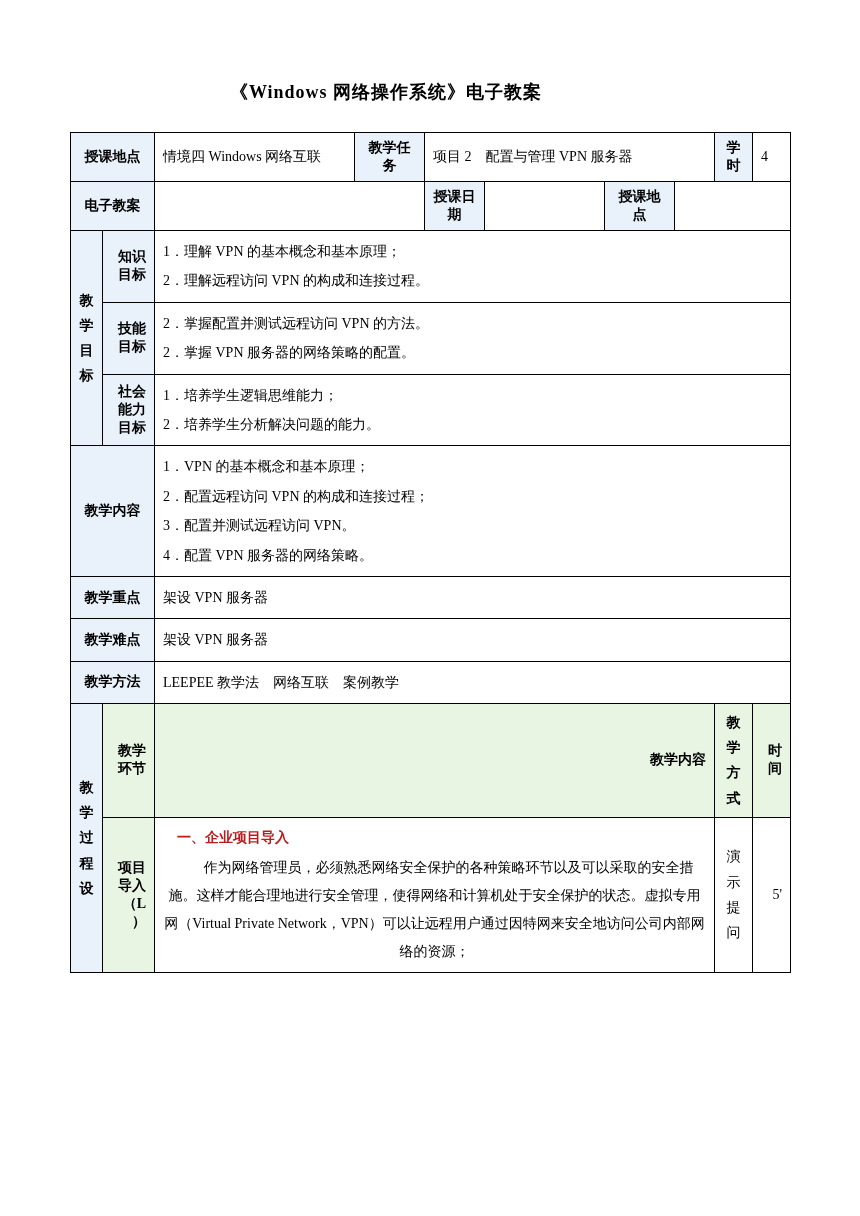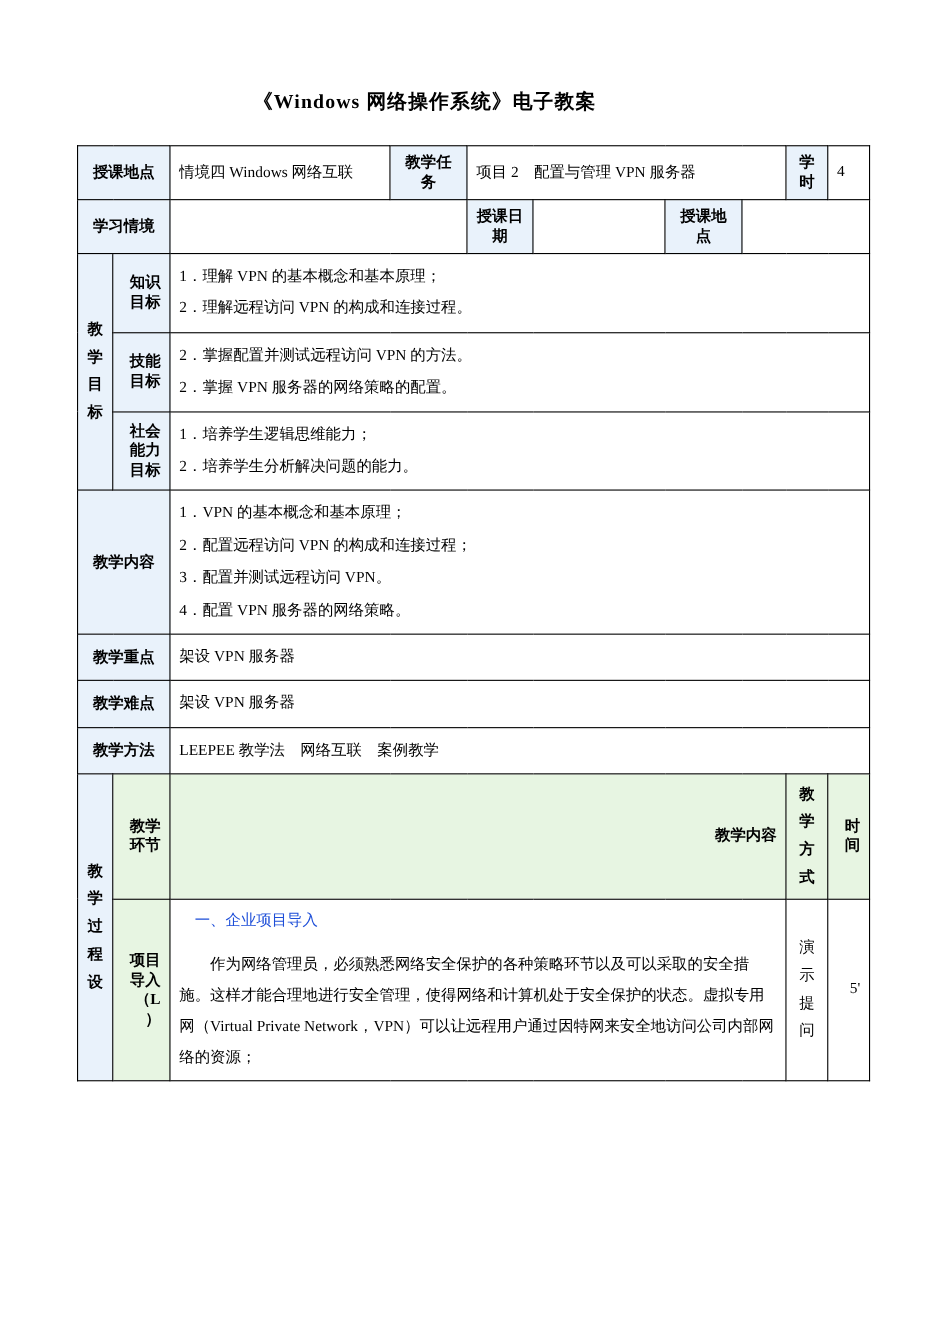--- a/index.html
+++ b/index.html
@@ -49,27 +49,28 @@
     padding: 8px 10px;
     line-height: 2.1;
   }
   .vertical-text {
     text-align: center;
     line-height: 1.8;
     letter-spacing: 0;
   }
   .vertical-text span { display: block; }
   .section-head {
-    color: #1d4ed8;
-    font-weight: normal;
-    margin-bottom: 12px;
+    color: #b91c1c;
+    font-weight: bold;
+    margin-bottom: 2px;
   }
   .paragraph {
     text-indent: 2em;
     line-height: 2;
+    text-align: center;
   }
   .center { text-align: right; }
   .content-cell {
     background: #fff;
     line-height: 2;
   }
 </style>
 </head>
 <body>
 
@@ -94,21 +95,21 @@
         <tr>
       <td colspan="2" class="label-blue">授课地点</td>
       <td>情境四  Windows 网络互联</td>
       <td class="label-blue">教学任务</td>
       <td colspan="4">项目 2　配置与管理 VPN 服务器</td>
       <td class="label-blue">学时</td>
       <td>4</td>
     </tr>
 
     <tr>
-      <td colspan="2" class="label-blue">学习情境</td>
+      <td colspan="2" class="label-blue">电子教案</td>
       <td colspan="2"></td>
       <td class="label-blue">授课日期</td>
       <td></td>
       <td class="label-blue">授课地点</td>
       <td colspan="3"></td>
     </tr>
 
     <tr>
       <td rowspan="3" class="label-blue vertical-text">
         <span>教</span>

